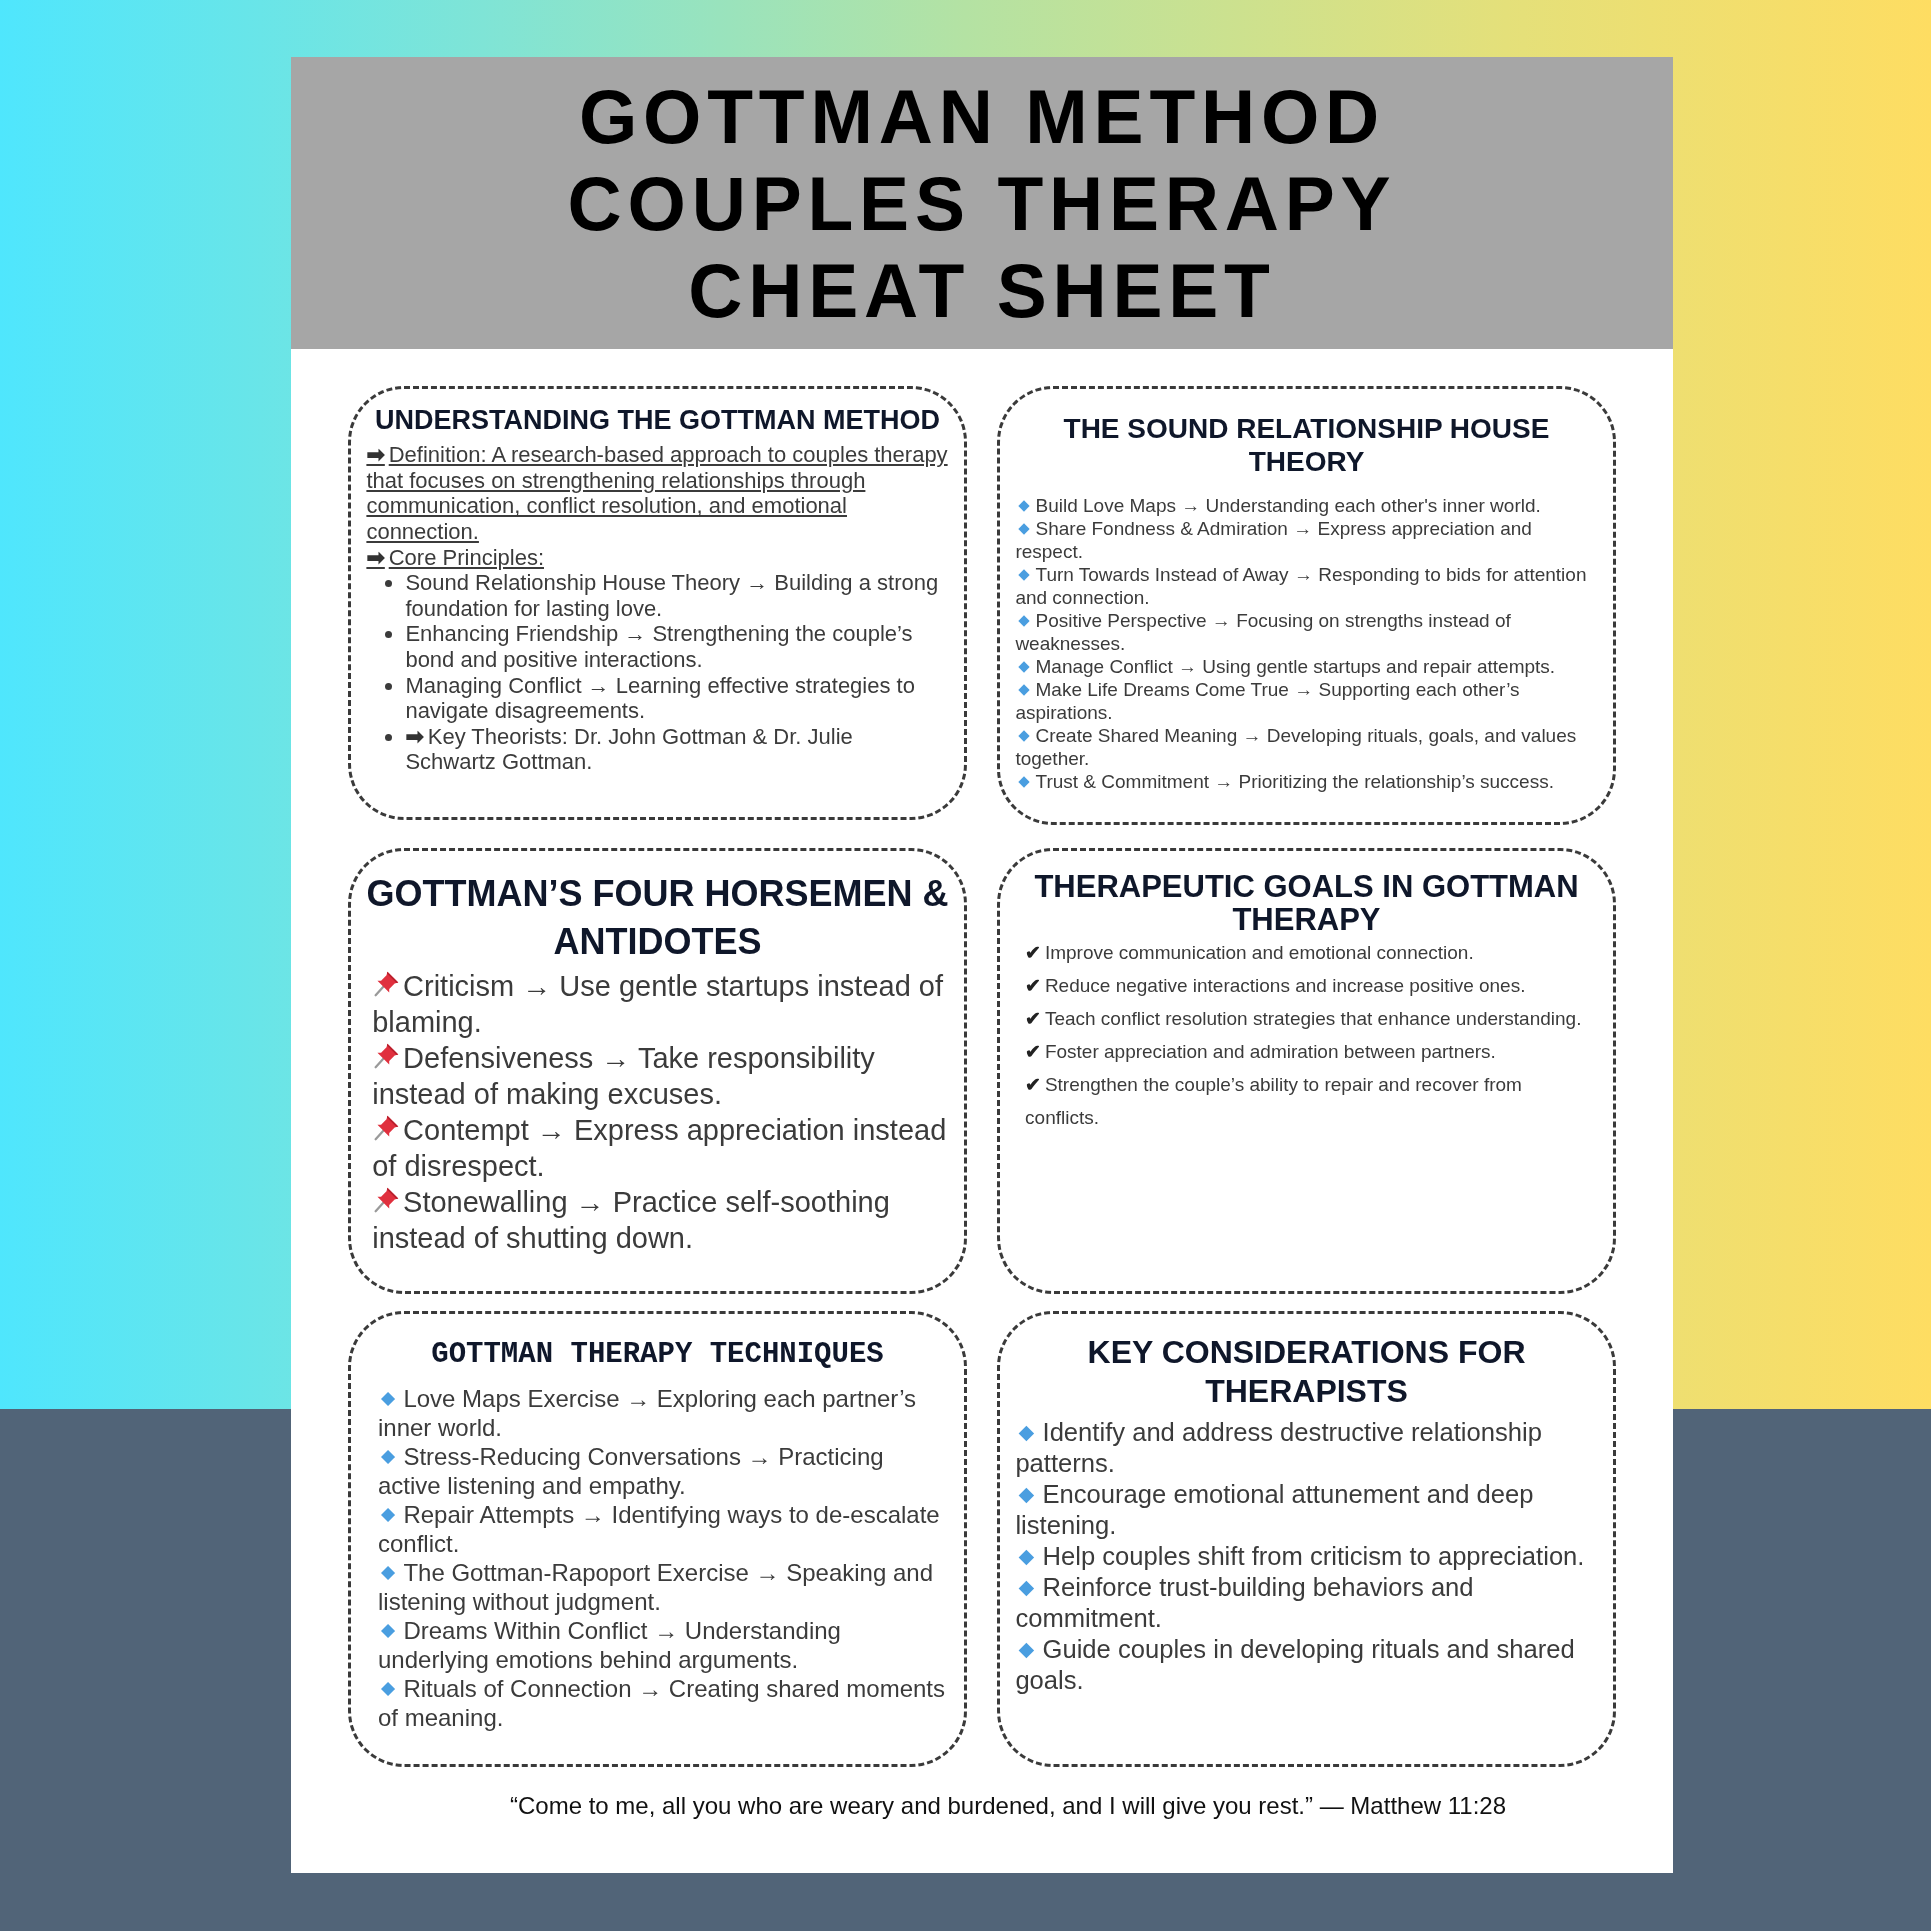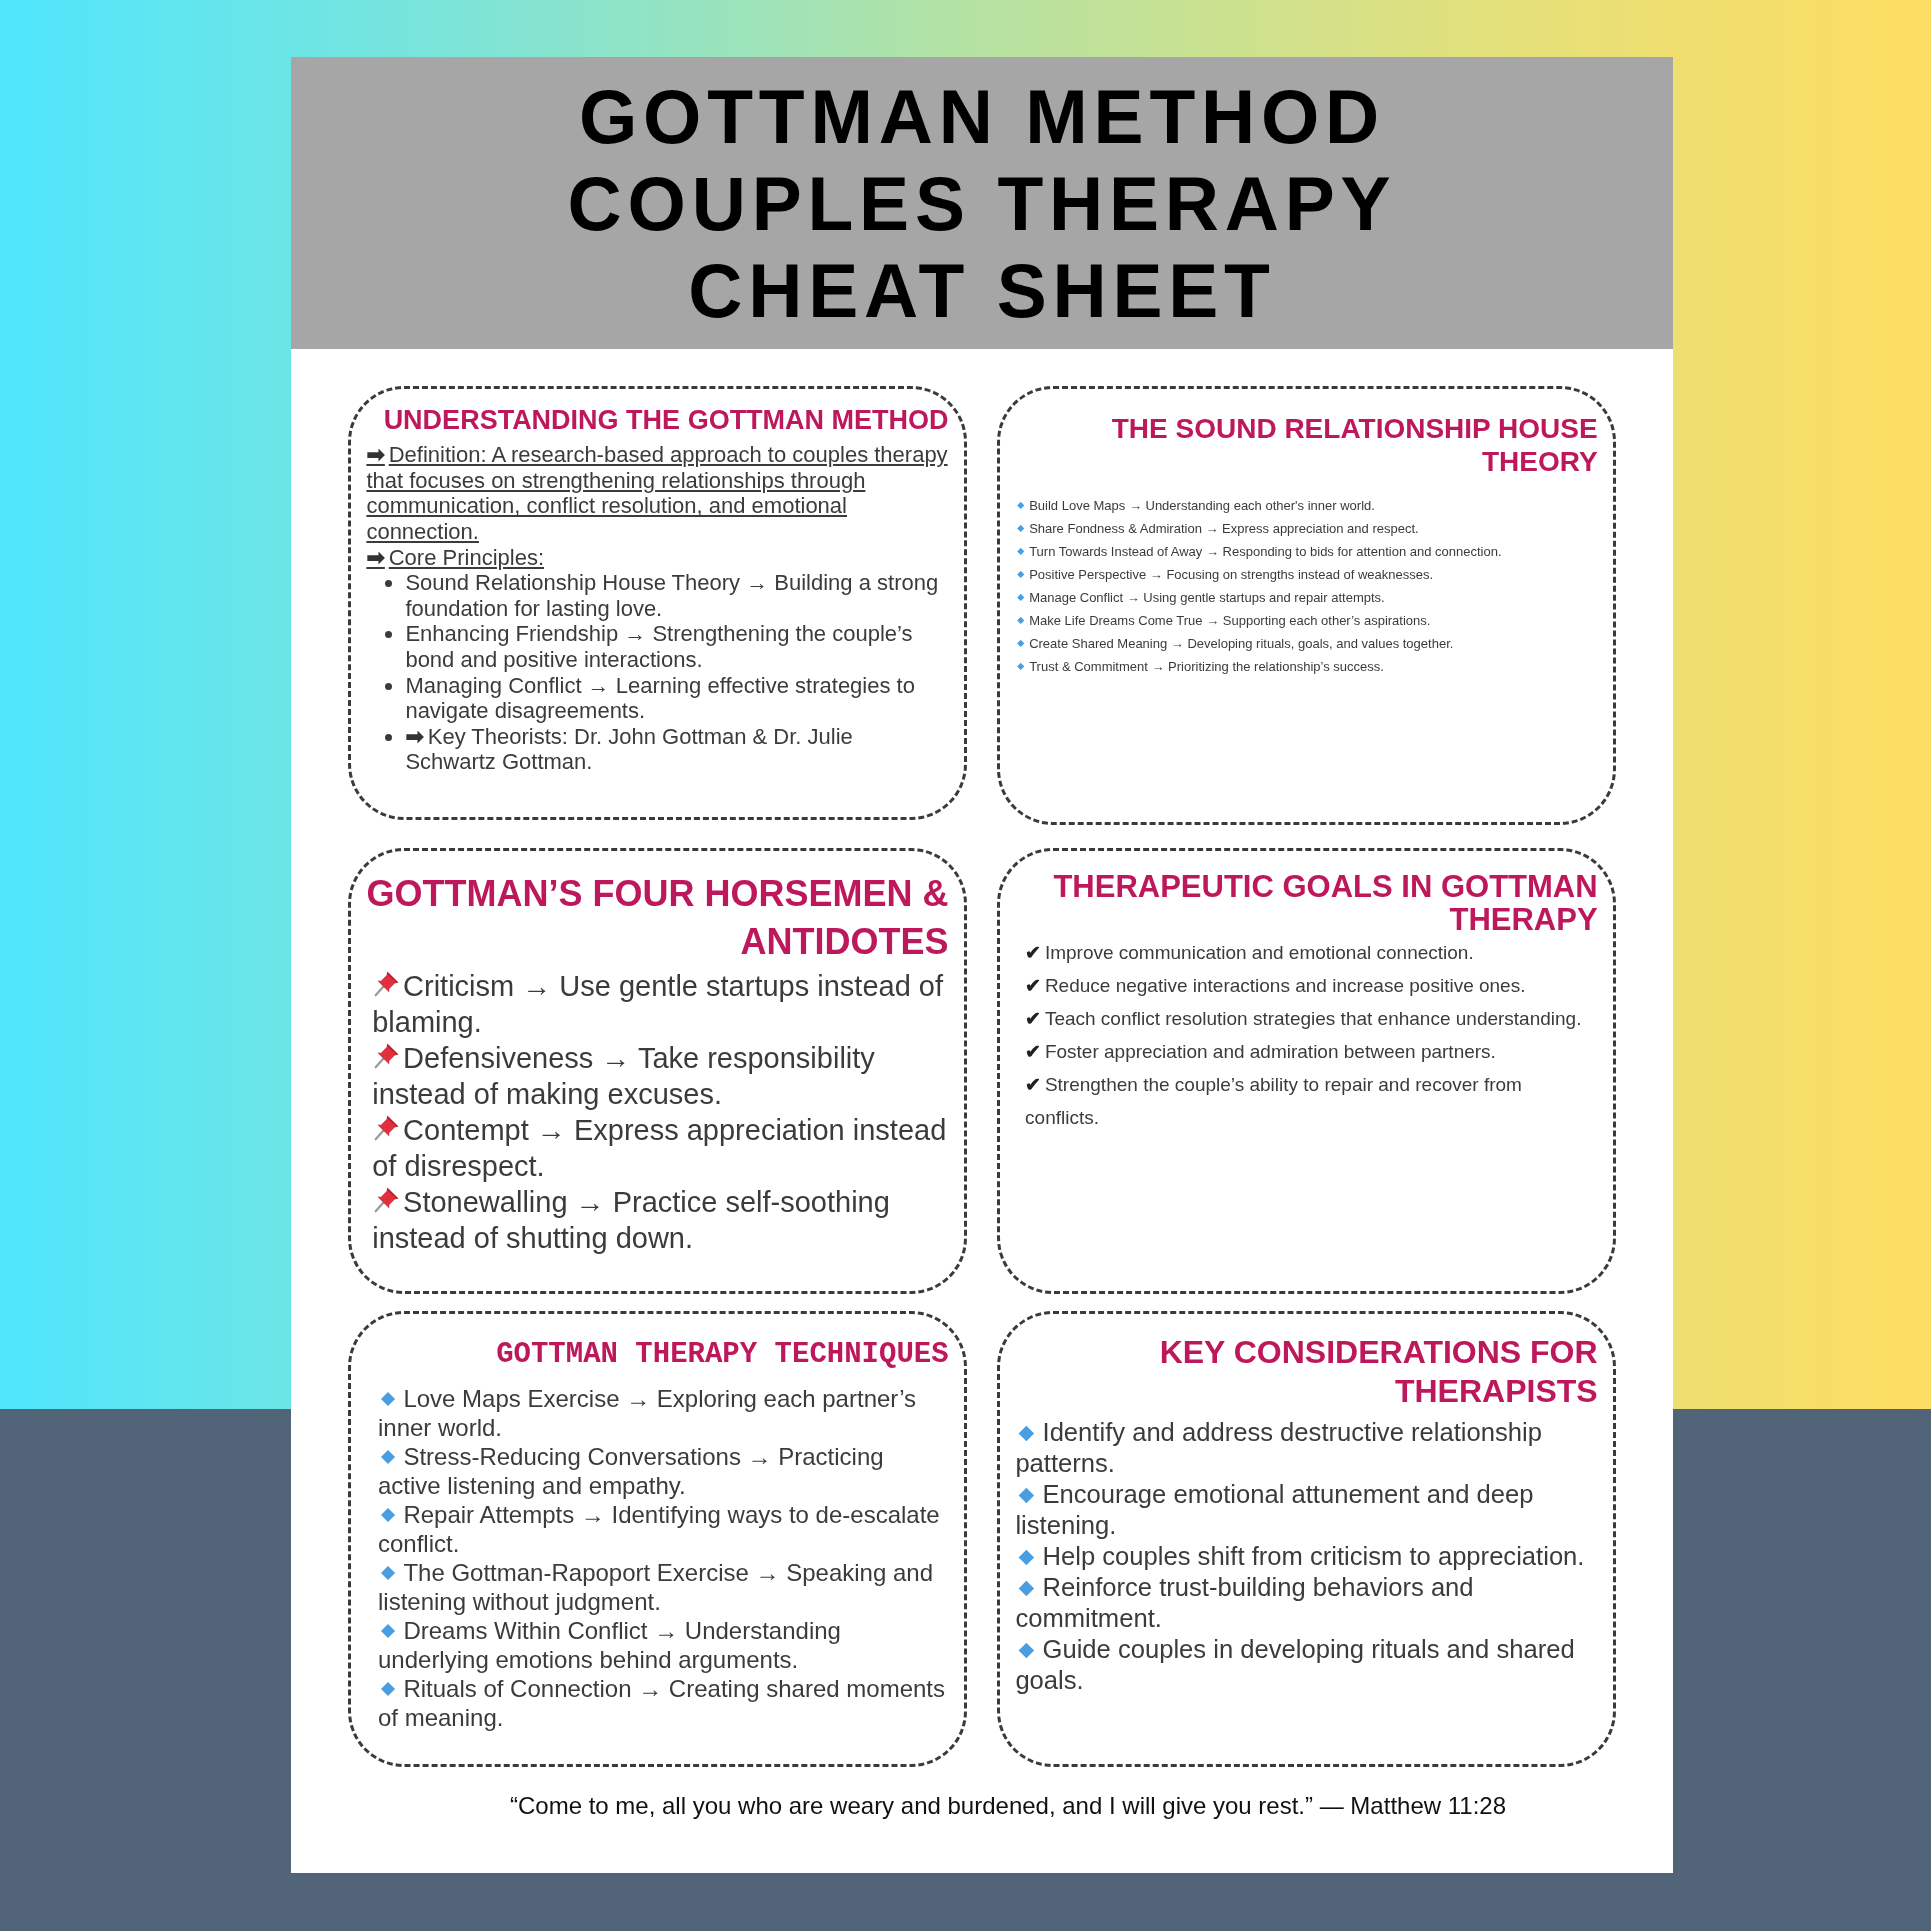--- a/index.html
+++ b/index.html
@@ -30,37 +30,37 @@
     color: #000; text-align: center;
     transform: scaleY(1.02);
   }
   .box {
     position: absolute; box-sizing: border-box;
     border: 3.4px dashed #3a3a3a; border-radius: 56px;
     padding: 13.5px 15.4px 9.7px 15.4px; color: #3b3b3b;
     font-family: "Liberation Sans", sans-serif;
   }
   .box-title {
-    font-weight: 700; text-align: right; color: #be185d;
+    font-weight: 700; text-align: center; color: #0f172a;
     margin: 0 0 5.8px 0;
   }
   .b1 { left: 57px;  top: 329px; width: 619px; height: 434px; }
   .b2 { left: 706px; top: 329px; width: 619px; height: 439px; }
   .b3 { left: 57px;  top: 791px; width: 619px; height: 446px; }
   .b4 { left: 706px; top: 791px; width: 619px; height: 446px; }
   .b5 { left: 57px;  top: 1254px; width: 619px; height: 456px; }
   .b6 { left: 706px; top: 1254px; width: 619px; height: 456px; }
 
   .b1 .box-title { font-size: 27px; line-height: 32px; padding-top: 1.9px; }
   .b1 .txt { font-size: 22px; line-height: 25.6px; text-decoration: underline; }
   .b1 ul { margin: 0; padding: 0 0 0 39px; }
   .b1 li { font-size: 22px; line-height: 25.6px; }
 
   .b2 .box-title { font-size: 28px; line-height: 33px; padding-top: 9.7px; margin-bottom: 15.4px; }
-  .b2 .item { font-size: 13px; line-height: 23px; padding-left: 0; }
+  .b2 .item { font-size: 19px; line-height: 23px; padding-left: 0; }
 
   .b3 .box-title { font-size: 36px; line-height: 48px; padding-top: 5.8px; margin-bottom: 2px; }
   .b3 .item { font-size: 29px; line-height: 36px; padding-left: 5.8px; }
 
   .b4 .box-title { font-size: 31px; line-height: 33px; padding-top: 5.8px; margin-bottom: 0; }
   .b4 .item { font-size: 19px; line-height: 33px; padding-left: 9.7px; }
 
   .b5 .box-title { font-size: 29px; line-height: 35px; padding-top: 9.7px; margin-bottom: 11.6px; font-family: Liberation Mono, monospace; }
   .b5 .item { font-size: 24px; line-height: 29px; padding-left: 11.6px; }
 

